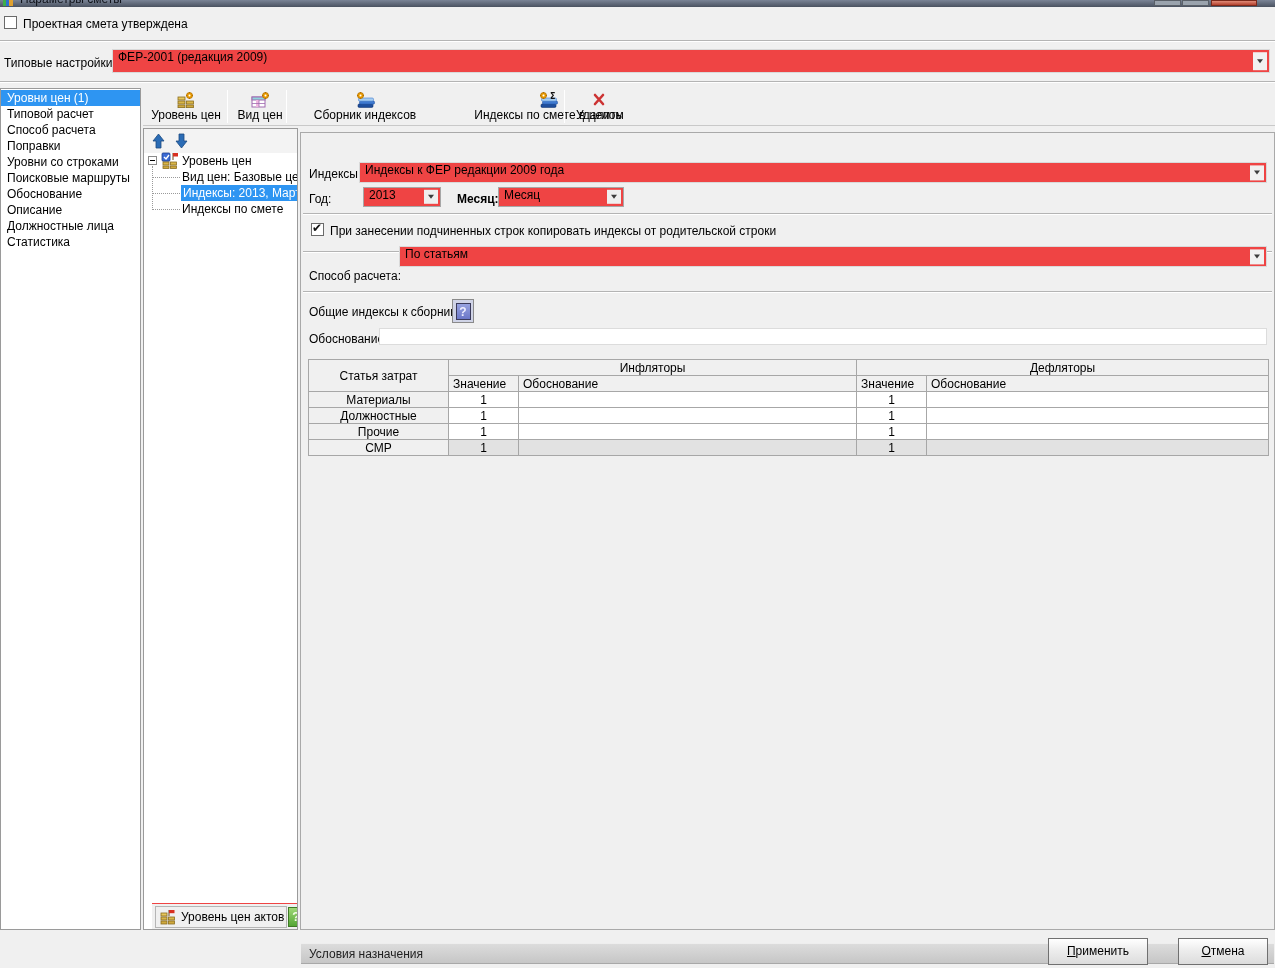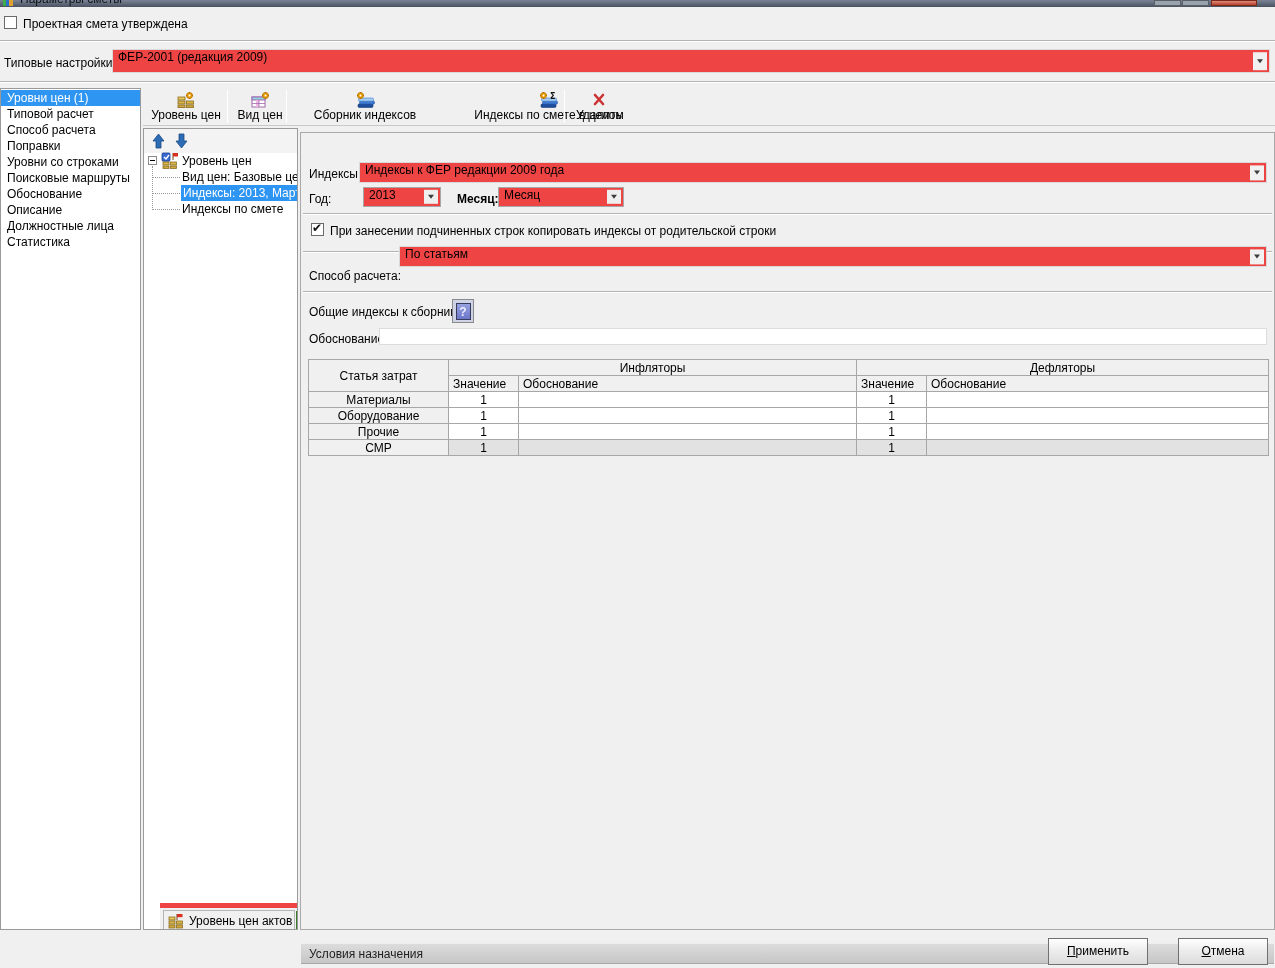--- a/index.html
+++ b/index.html
@@ -194,21 +194,21 @@
 
   <div class="dotv" style="left:8px; top:37px; height:44px;"></div>
   <div class="doth" style="left:8px; top:48px; width:28px;"></div>
   <div class="doth" style="left:8px; top:64px; width:28px;"></div>
   <div class="doth" style="left:8px; top:80px; width:28px;"></div>
 
   <span class="tree-lbl" style="left:38px; top:40px;">Вид цен: Базовые цены</span>
   <span class="tree-lbl tree-sel" style="left:37px; top:56px; min-width:120px;">Индексы: 2013, Март,</span>
   <span class="tree-lbl" style="left:38px; top:72px;">Индексы по смете</span>
 
-  <div class="abs" style="left:16px; top:774px; width:153px; height:26px; background:#f0f0f0; border-top:5px solid #ef4444;">
+  <div class="abs" style="left:8px; top:774px; width:153px; height:26px; background:#f0f0f0; border-top:1px solid #ef4444;">
     <div class="actsbtn">
       <svg width="16" height="16" viewBox="0 0 16 16">
         <rect x="1" y="4" width="6" height="3" fill="#e6c75c" stroke="#8a6d1f" stroke-width="0.8"></rect>
         <rect x="1" y="8" width="6" height="3" fill="#d9b64a" stroke="#8a6d1f" stroke-width="0.8"></rect>
         <rect x="1" y="12" width="6" height="3" fill="#cfa93e" stroke="#8a6d1f" stroke-width="0.8"></rect>
         <rect x="8.5" y="8" width="6" height="3" fill="#d9b64a" stroke="#8a6d1f" stroke-width="0.8"></rect>
         <rect x="8.5" y="12" width="6" height="3" fill="#cfa93e" stroke="#8a6d1f" stroke-width="0.8"></rect>
         <path d="M9 1 v6" stroke="#6b4a1f" stroke-width="1"></path>
         <path d="M9 1 h5.5 v3.2 h-5.5 z" fill="#d83020"></path>
       </svg>
@@ -292,21 +292,21 @@
       <th style="text-align:left;">Обоснование</th>
     </tr>
     <tr>
       <td class="namecell">Материалы</td>
       <td class="valcell">1</td>
       <td class="valcell"></td>
       <td class="valcell">1</td>
       <td class="valcell"></td>
     </tr>
     <tr>
-      <td class="namecell">Оборудование</td>
+      <td class="namecell">Должностные</td>
       <td class="valcell">1</td>
       <td class="valcell"></td>
       <td class="valcell">1</td>
       <td class="valcell"></td>
     </tr>
     <tr>
       <td class="namecell">Прочие</td>
       <td class="valcell">1</td>
       <td class="valcell"></td>
       <td class="valcell">1</td>

